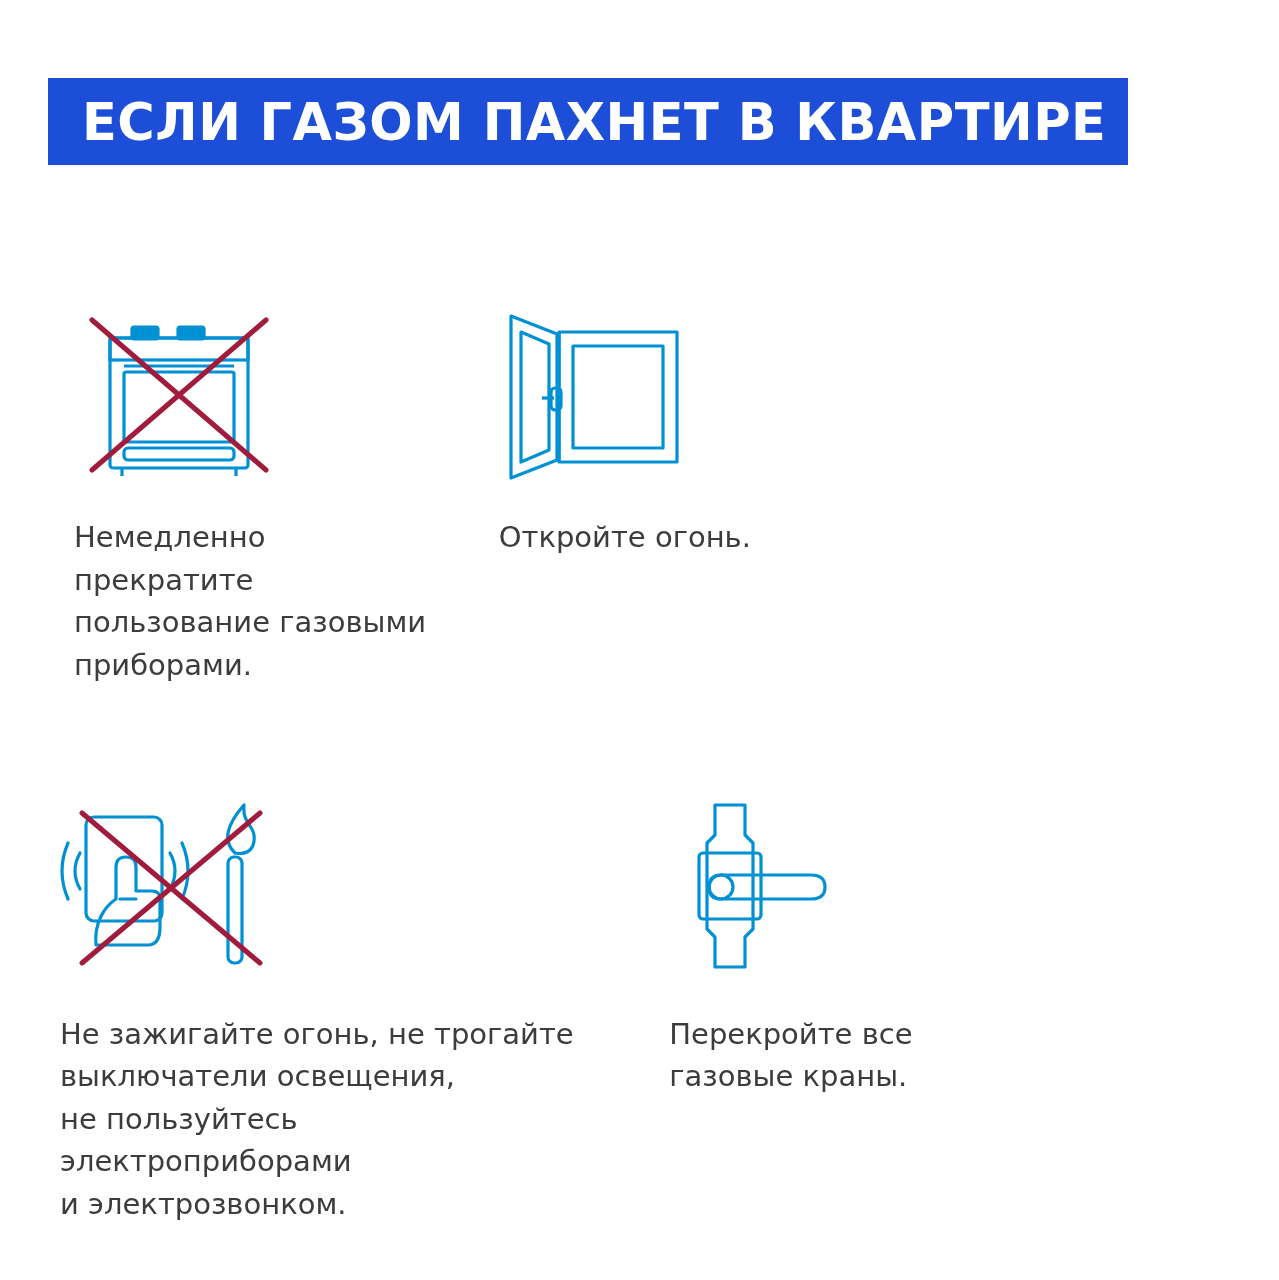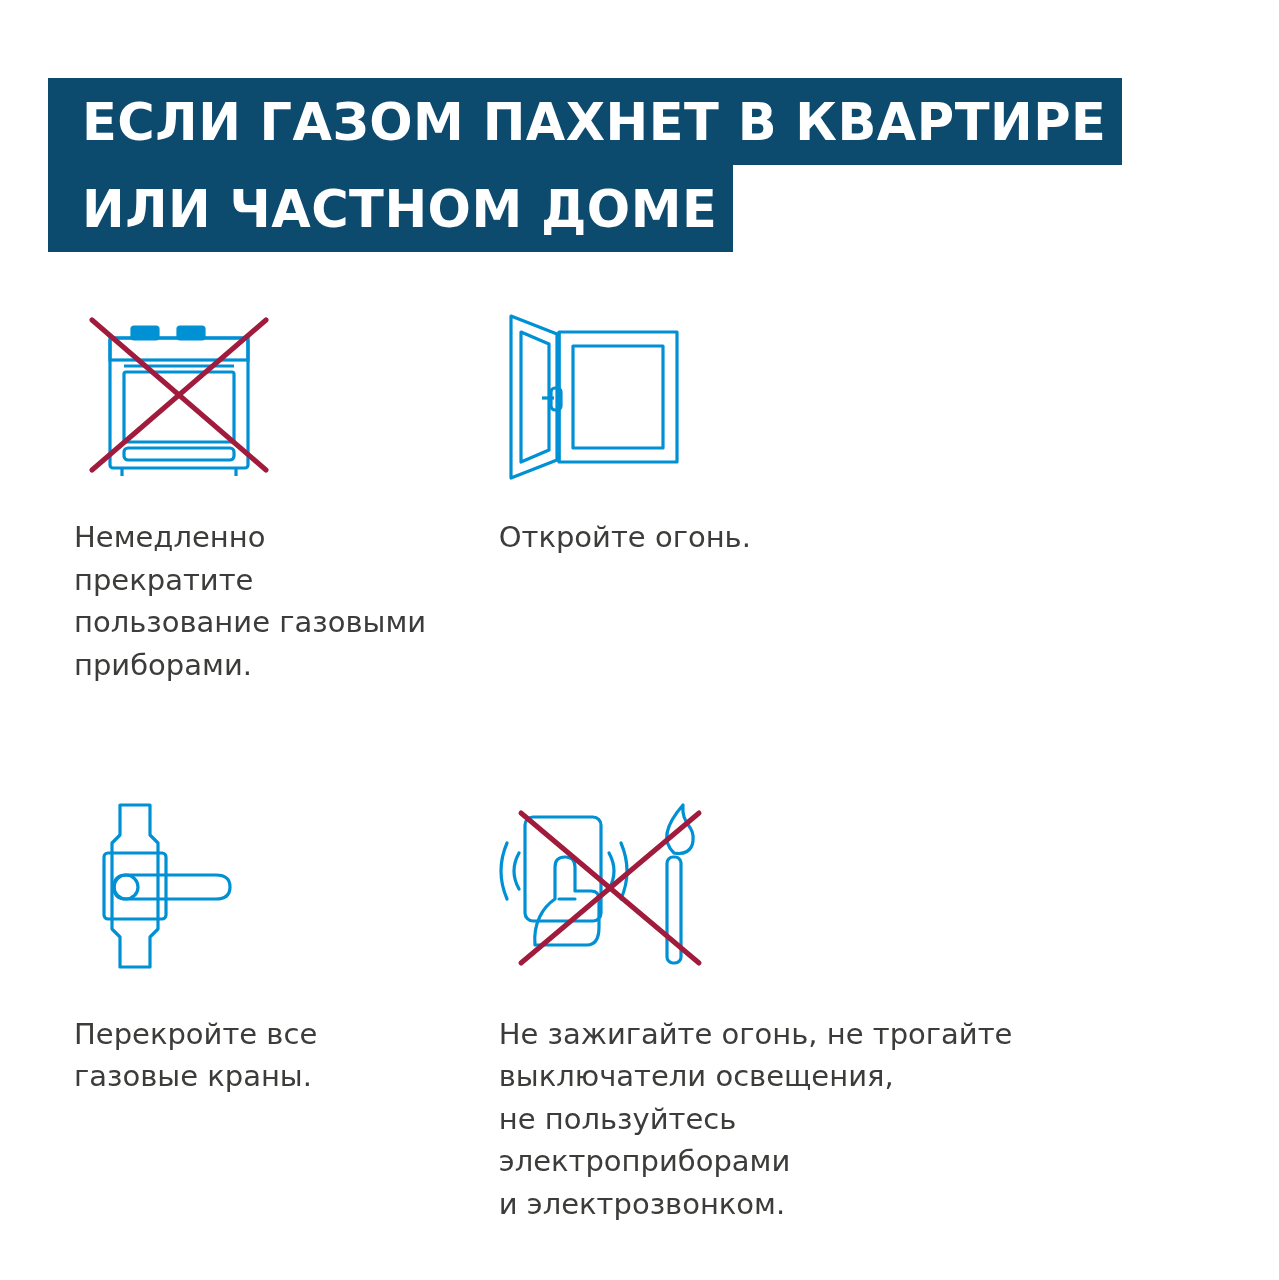--- a/index.html
+++ b/index.html
@@ -23,28 +23,28 @@
 
   
   .title-block {
     position: absolute;
     left: 48px;
     top: 78px;
     width: 1140px;
   }
   .title-line {
     display: inline-block;
-    background: #0c4a6e;
+    background: #1d4ed8;
     color: #ffffff;
     font-family: "DejaVu Sans", sans-serif;
     font-weight: bold;
     font-size: 51px;
     line-height: 1.0;
     letter-spacing: 0.5px;
-    padding: 19px 16px 17px 34px;
+    padding: 19px 22px 17px 34px;
     text-transform: uppercase;
     white-space: nowrap;
   }
   .title-row {
     display: block;
     line-height: 0;
   }
 
   
   .grid {
@@ -103,23 +103,20 @@
 </style>
 </head>
 <body>
 
 <div class="poster">
 
   <div class="title-block">
     <div class="title-row">
       <span class="title-line">ЕСЛИ ГАЗОМ ПАХНЕТ В КВАРТИРЕ</span>
     </div>
-    <div class="title-row">
-      <span class="title-line">ИЛИ ЧАСТНОМ ДОМЕ</span>
-    </div>
   </div>
 
   <div class="grid">
 
     <div class="row row1">
 
       <div class="cell left">
         <div class="icon-wrap">
           <svg width="210" height="170" viewBox="0 0 210 170" aria-hidden="true">
             <g fill="none" stroke="#0090D4" stroke-width="3.2">
@@ -167,38 +164,20 @@
               <line x1="43" y1="88" x2="55" y2="88"></line>
             </g>
           </svg>
         </div>
         <div class="caption">Откройте огонь.</div>
       </div>
 
     </div>
 
     <div class="row row2">
-
-      <div class="cell left">
-        <div class="icon-wrap">
-          <svg width="200" height="190" viewBox="0 0 200 190" aria-hidden="true">
-            <g fill="none" stroke="#0090D4" stroke-width="3.2" stroke-linejoin="round">
-
-              <path d="M46 10 L76 10 L76 40 L84 48 L84 134 L76 142 L76 172 L46 172 L46 142 L38 134 L38 48 L46 40 Z"></path>
-
-              <rect x="30" y="58" width="62" height="66" rx="4"></rect>
-
-              <path d="M52 80 L142 80 Q156 80 156 92 Q156 104 142 104 L52 104 Q40 104 40 92 Q40 80 52 80 Z"></path>
-              <circle cx="52" cy="92" r="12"></circle>
-            </g>
-          </svg>
-        </div>
-        <div class="caption">Перекройте все
-газовые краны.</div>
-      </div>
 
       <div class="cell right">
         <div class="icon-wrap">
           <svg width="230" height="190" viewBox="0 0 230 190" aria-hidden="true">
             <g fill="none" stroke="#0090D4" stroke-width="3.2" stroke-linejoin="round" stroke-linecap="round">
 
               <rect x="26" y="22" width="76" height="104" rx="8"></rect>
 
               <path d="M36 150 C34 128 44 112 56 104 L56 72 Q56 62 66 62 Q76 62 76 72 L76 96
                        L92 96 Q100 96 100 104 L100 132 Q100 150 88 150 Z"></path>
@@ -219,16 +198,34 @@
               <line x1="200" y1="18" x2="22" y2="168"></line>
             </g>
           </svg>
         </div>
         <div class="caption">Не зажигайте огонь, не трогайте
 выключатели освещения,
 не пользуйтесь электроприборами
 и электрозвонком.</div>
       </div>
 
+      <div class="cell left">
+        <div class="icon-wrap">
+          <svg width="200" height="190" viewBox="0 0 200 190" aria-hidden="true">
+            <g fill="none" stroke="#0090D4" stroke-width="3.2" stroke-linejoin="round">
+
+              <path d="M46 10 L76 10 L76 40 L84 48 L84 134 L76 142 L76 172 L46 172 L46 142 L38 134 L38 48 L46 40 Z"></path>
+
+              <rect x="30" y="58" width="62" height="66" rx="4"></rect>
+
+              <path d="M52 80 L142 80 Q156 80 156 92 Q156 104 142 104 L52 104 Q40 104 40 92 Q40 80 52 80 Z"></path>
+              <circle cx="52" cy="92" r="12"></circle>
+            </g>
+          </svg>
+        </div>
+        <div class="caption">Перекройте все
+газовые краны.</div>
+      </div>
+
     </div>
 
   </div>
 </div>
 
 </body></html>

